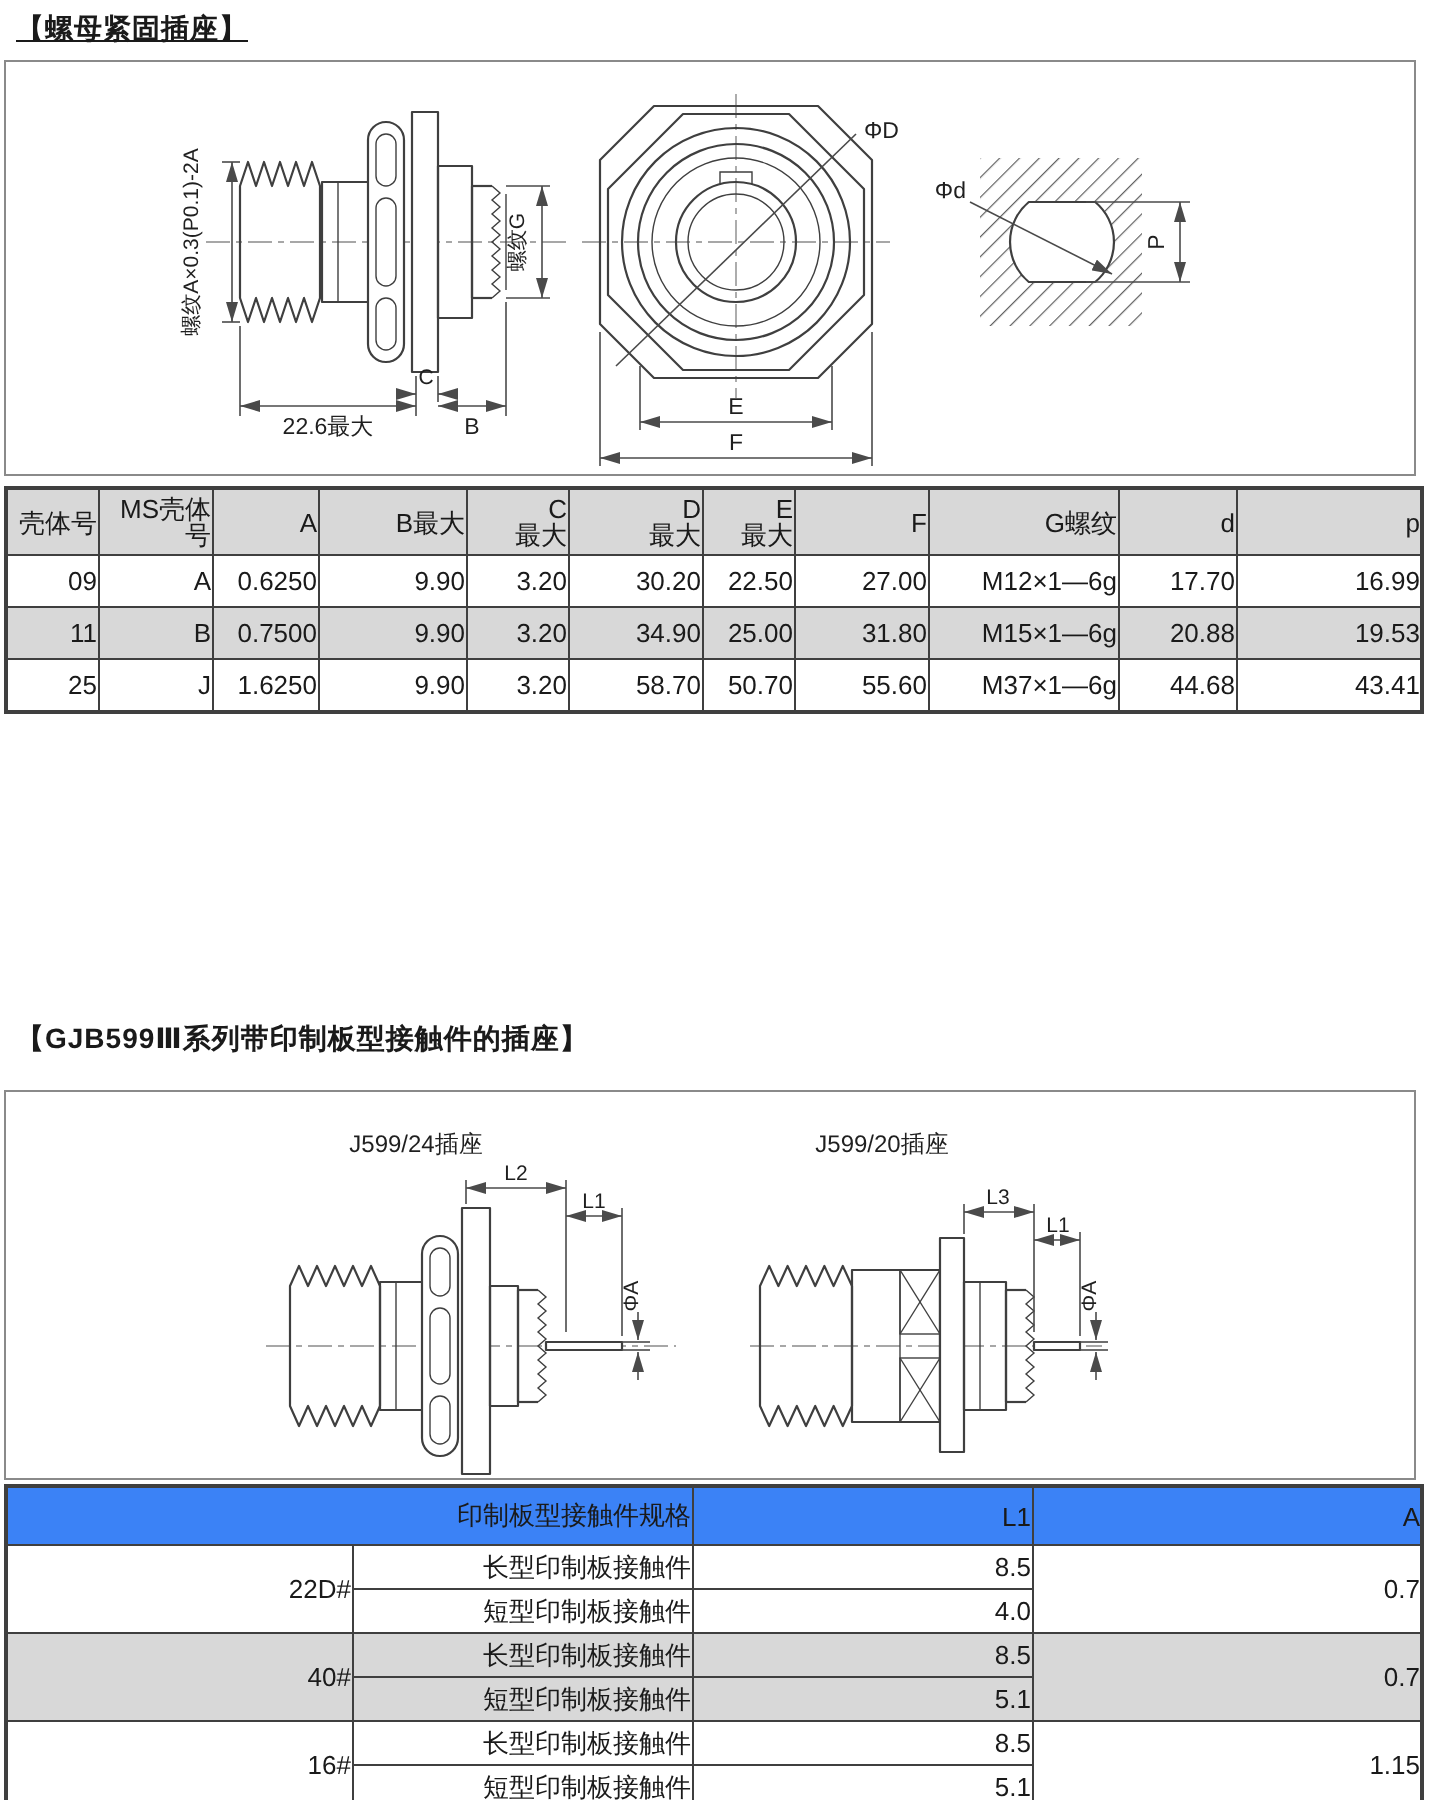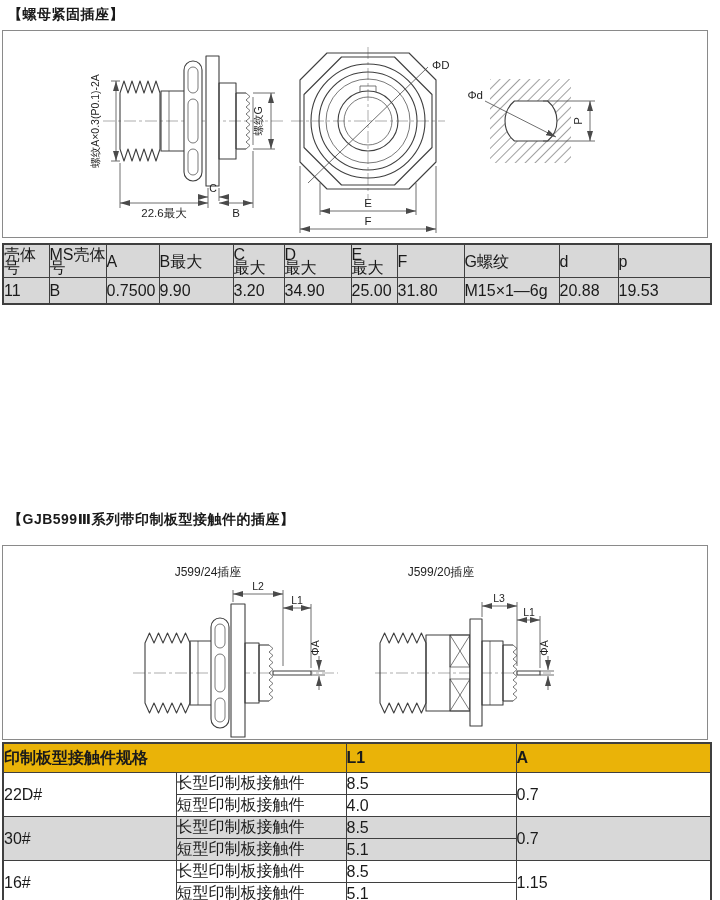--- a/index.html
+++ b/index.html
@@ -11,33 +11,33 @@
   svg{font-family:"Liberation Sans","DejaVu Sans",sans-serif;}
   svg text{fill:#1f1f1f;}
   .dwg{stroke:#3f3f3f;stroke-width:1.1;fill:none;stroke-linejoin:round;}
   .dwgw{stroke:#3f3f3f;stroke-width:1.1;fill:#ffffff;stroke-linejoin:round;}
   .thin{stroke:#3f3f3f;stroke-width:.7;fill:none;}
   .dim{stroke:#4a4a4a;stroke-width:.8;fill:none;}
   .cl{stroke:#8a8a8a;stroke-width:.7;fill:none;stroke-dasharray:12 3 3 3;}
   .lbl{font-size:10.5px;}
   .lblb{font-size:11.5px;}
   table{position:absolute;left:2px;width:708px;border-collapse:collapse;table-layout:fixed;
-        font-size:16px;text-align:left;border:2px solid #3f3f3f;background:#fff;}
+        font-size:13px;text-align:right;border:2px solid #3f3f3f;background:#fff;}
   th,td{border:1px solid #3f3f3f;padding:0;font-weight:normal;overflow:hidden;vertical-align:middle;}
   .t1 th{height:32px;background:#d8d8d8;white-space:pre-line;line-height:13px;}
   .t1 td{height:25px;}
   .t1 tr.alt td{background:#d8d8d8;}
-  .t2 th{height:28px;background:#eab308;font-weight:bold;}
+  .t2 th{height:28px;background:#3b82f6;}
   .t2 td{height:21px;}
   .t2 tr.gray td{background:#d8d8d8;}
 </style>
 </head>
 <body>
 
-<div class="abs sec-title" style="left:8px;top:6px;">【螺母紧固插座】</div>
+<div class="abs sec-title" style="left:8px;top:6px;text-decoration:underline;">【螺母紧固插座】</div>
 
 <div class="abs figbox" style="left:2px;top:30px;width:704px;height:206px;">
 <svg width="704" height="206" viewBox="0 0 704 206">
   <defs>
     <marker id="aE" markerWidth="10" markerHeight="6" refX="10" refY="3" orient="auto" markerUnits="userSpaceOnUse">
           <path d="M0,0L10,3L0,6Z" fill="#4a4a4a"></path>
         </marker>
     <marker id="aS" markerWidth="10" markerHeight="6" refX="0" refY="3" orient="auto" markerUnits="userSpaceOnUse">
           <path d="M10,0L0,3L10,6Z" fill="#4a4a4a"></path>
         </marker>
@@ -144,32 +144,58 @@
 最大</th>
         <th>D
 最大</th>
         <th>E
 最大</th>
         <th>F</th>
         <th>G螺纹</th>
         <th>d</th>
         <th>p</th>
   </tr>
+  <tr>
+        <td>09</td>
+        <td>A</td>
+        <td>0.6250</td>
+        <td>9.90</td>
+        <td>3.20</td>
+        <td>30.20</td>
+        <td>22.50</td>
+        <td>27.00</td>
+        <td>M12×1—6g</td>
+        <td>17.70</td>
+        <td>16.99</td>
+      </tr>
   <tr class="alt">
         <td>11</td>
         <td>B</td>
         <td>0.7500</td>
         <td>9.90</td>
         <td>3.20</td>
         <td>34.90</td>
         <td>25.00</td>
         <td>31.80</td>
         <td>M15×1—6g</td>
         <td>20.88</td>
         <td>19.53</td>
+      </tr>
+  <tr>
+        <td>25</td>
+        <td>J</td>
+        <td>1.6250</td>
+        <td>9.90</td>
+        <td>3.20</td>
+        <td>58.70</td>
+        <td>50.70</td>
+        <td>55.60</td>
+        <td>M37×1—6g</td>
+        <td>44.68</td>
+        <td>43.41</td>
       </tr>
 </tbody>
   </table>
 
 <div class="abs sec-title" style="left:8px;top:511px;text-align:center;">【GJB599Ⅲ系列带印制板型接触件的插座】</div>
 
 <div class="abs figbox" style="left:2px;top:545px;width:704px;height:193px;">
 <svg width="704" height="193" viewBox="0 0 704 193">
 
   <g>
@@ -256,21 +282,21 @@
     <td rowspan="2">22D#</td>
     <td>长型印制板接触件</td>
     <td>8.5</td>
     <td rowspan="2">0.7</td>
   </tr>
   <tr>
     <td>短型印制板接触件</td>
     <td>4.0</td>
   </tr>
   <tr class="gray">
-    <td rowspan="2">30#</td>
+    <td rowspan="2">40#</td>
     <td>长型印制板接触件</td>
     <td>8.5</td>
     <td rowspan="2">0.7</td>
   </tr>
   <tr class="gray">
     <td>短型印制板接触件</td>
     <td>5.1</td>
   </tr>
   <tr>
     <td rowspan="2">16#</td>

